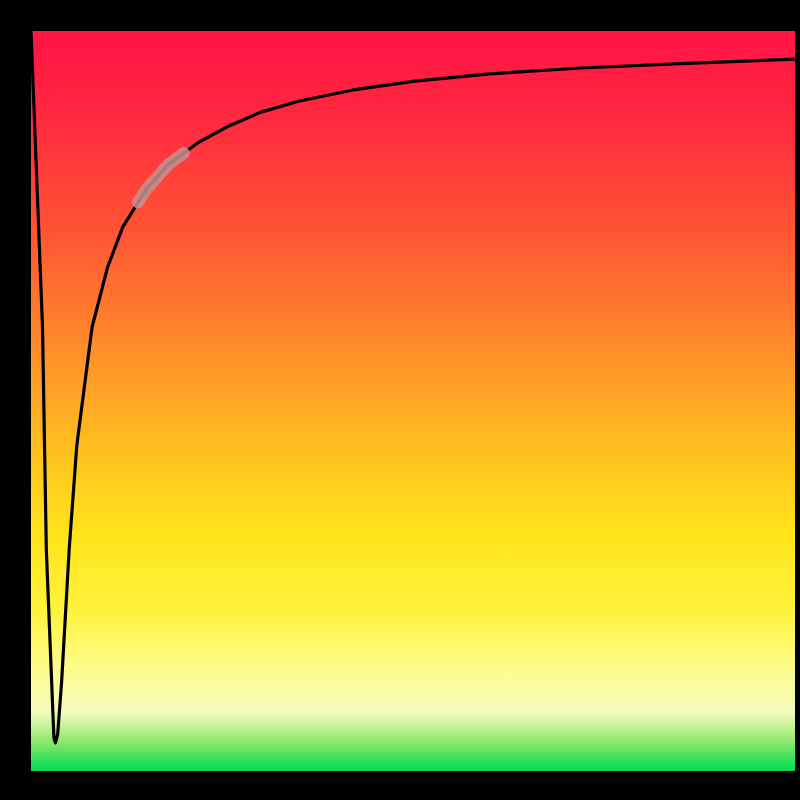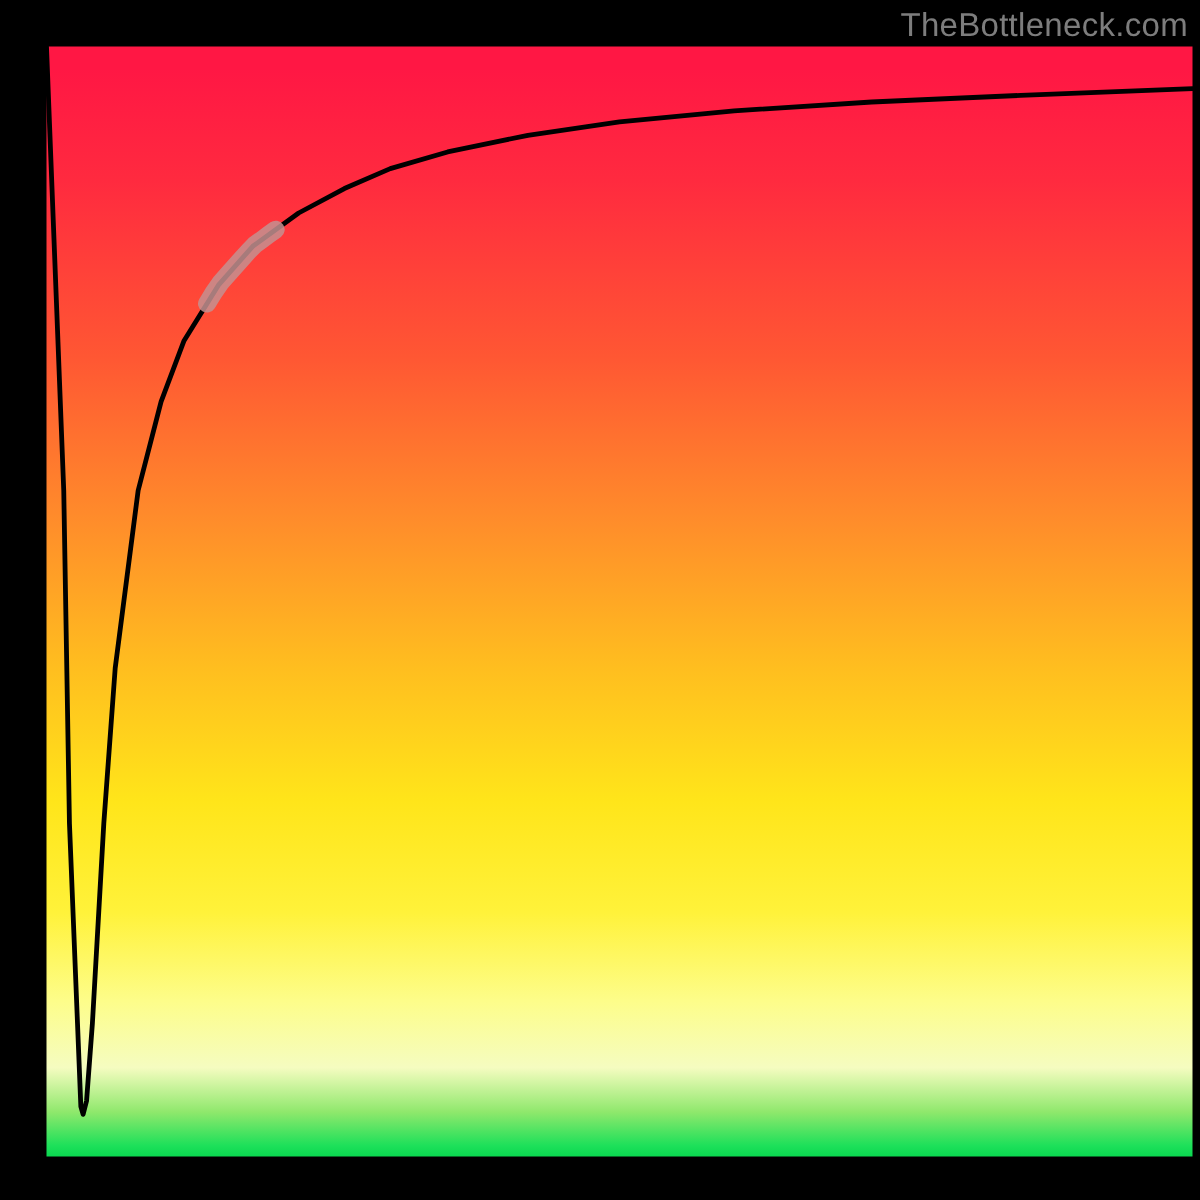--- a/index.html
+++ b/index.html
@@ -58,21 +58,20 @@
     width: 764px;
     height: 740px;
     overflow: visible;
   }
 </style>
 </head>
 <body>
 
 <div class="frame">
 
-  <div class="watermark">TheBottleneck.com</div>
 
   <div class="plot-area">
     <svg class="curve" viewBox="0 0 764 740" preserveAspectRatio="none">
       <path id="curve-path" fill="none" stroke="#000" stroke-width="3.2" stroke-linejoin="round" stroke-linecap="round" d="M 0.0 0.0 L 11.5 296.0 L 15.3 518.0 L 22.9 706.7 L 24.4 711.9 L 26.7 703.0 L 30.6 651.2 L 38.2 518.0 L 45.8 414.4 L 61.1 296.0 L 76.4 236.8 L 91.7 196.1 L 114.6 159.1 L 137.5 133.2 L 168.1 111.0 L 198.6 94.7 L 229.2 81.4 L 267.4 70.3 L 320.9 59.2 L 382.0 50.3 L 458.4 42.9 L 550.1 37.0 L 649.4 32.6 L 764.0 28.1"></path>
       <path id="highlight-path" fill="none" stroke="#c49090" stroke-width="12" stroke-linecap="round" opacity="0.85" d="M 107.0 171.4 L 111.5 164.0 L 116.1 157.4 L 120.7 152.2 L 125.3 147.0 L 129.9 141.8 L 134.5 136.7 L 139.0 132.1 L 143.6 128.8 L 148.2 125.4 L 152.8 122.1"></path>
     </svg>
   </div>
 
 </div>
 

